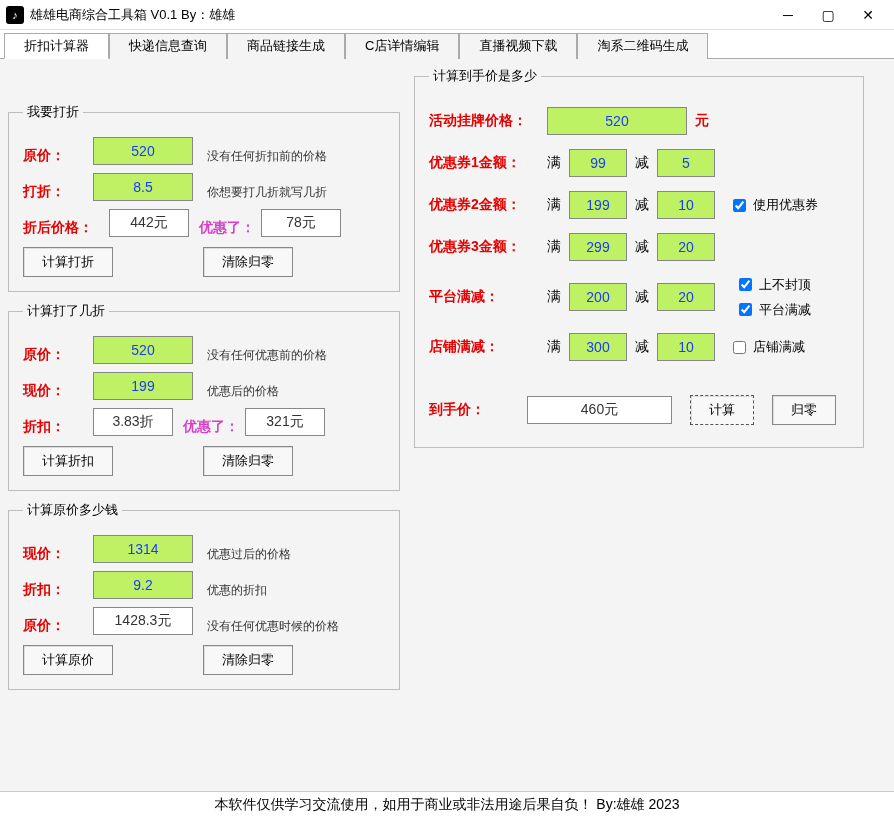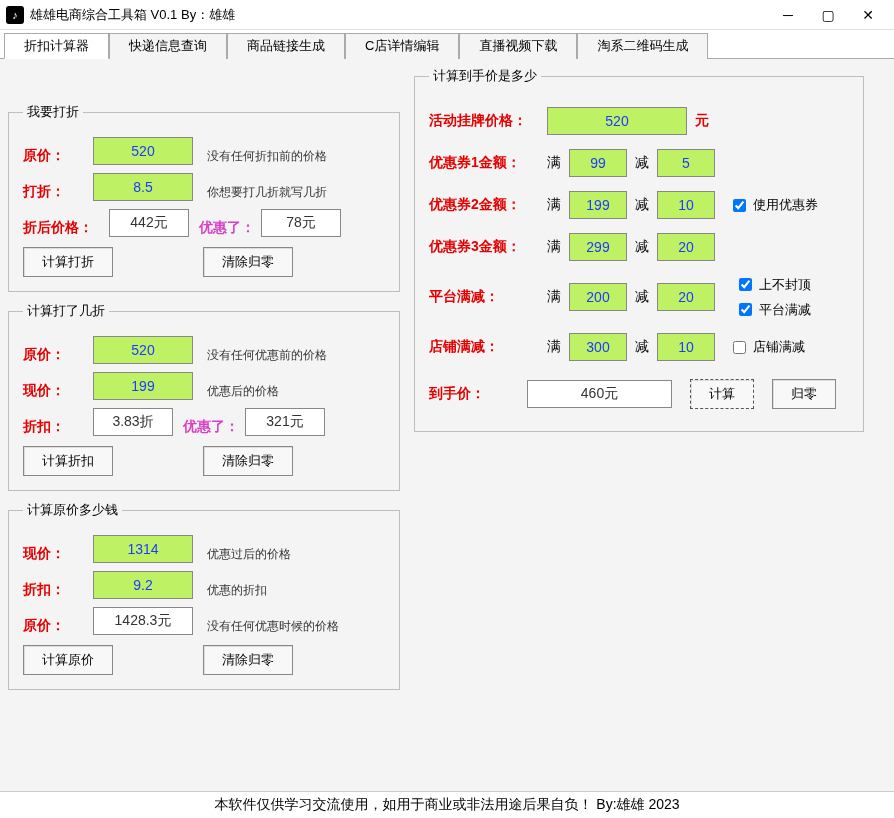--- a/index.html
+++ b/index.html
@@ -75,21 +75,21 @@
     box-shadow: 1px 1px 0 #ddd inset;
   }
   .btnrow { display: flex; gap: 90px; margin-top: 10px; }
 
   
   .rlabel { color: #e60000; font-weight: bold; font-size: 14px; width: 110px; text-align: left; }
   .right-field { display: flex; align-items: center; margin: 14px 0; gap: 8px; }
   .black { color: #000; font-size: 14px; }
   .chkwrap { display: flex; align-items: center; gap: 4px; font-size: 13px; margin-left: 6px; white-space: nowrap;}
   .chkcol { display: flex; flex-direction: column; gap: 6px; margin-left: 6px;}
-  .finalrow { display: flex; align-items: center; gap: 18px; margin-top: 18px; }
+  .finalrow { display: flex; align-items: center; gap: 18px; margin-top: 34px; }
 
   .statusbar {
     position: absolute; bottom: 0; left: 0; right: 0;
     text-align: center; font-size: 14px; padding: 4px 0;
     background: #fff; border-top: 1px solid #ccc;
   }
 </style>
 </head>
 <body>
 

